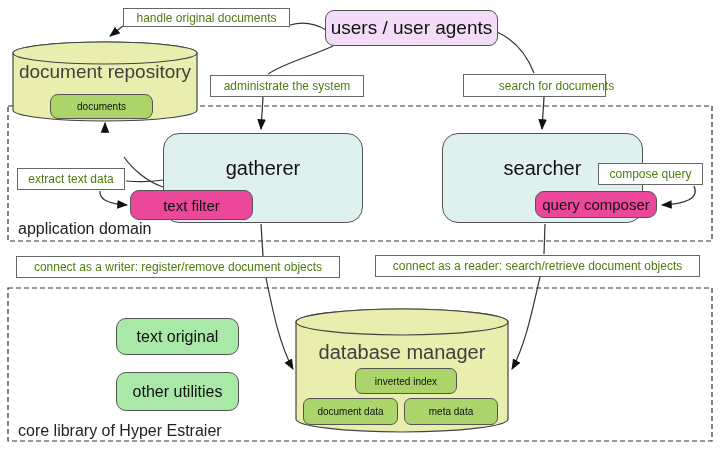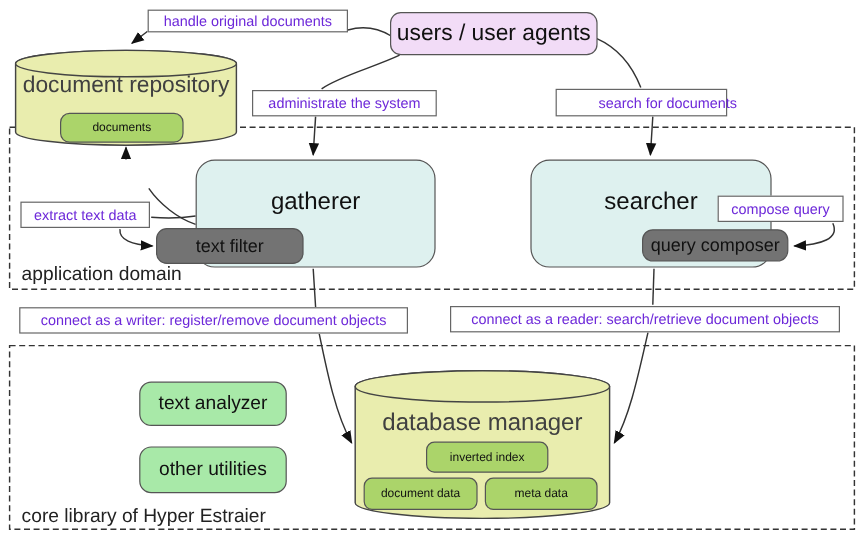--- a/index.html
+++ b/index.html
@@ -1,29 +1,29 @@
 <!DOCTYPE html>
 <html><head>
 <meta charset="utf-8">
 <style>
   html,body{margin:0;padding:0;background:#fff;}
   body{font-family:"Liberation Sans","DejaVu Sans",sans-serif;color:#111;}
   .stage{position:relative;width:720px;height:450px;background:#fff;overflow:hidden;}
   .layer{position:absolute;left:0;top:0;width:720px;height:450px;pointer-events:none;}
   .abs{position:absolute;box-sizing:border-box;}
   .lbl{background:#fff;border:1px solid #666;display:flex;align-items:center;justify-content:center;
-       font-size:12px;white-space:nowrap;z-index:4;color:#6d28d9;}
+       font-size:12px;white-space:nowrap;z-index:4;color:#4d7c0f;}
   .node{display:flex;align-items:center;justify-content:center;border:1px solid #555;z-index:3;}
   .chip{display:flex;align-items:center;justify-content:center;border:1px solid #555;z-index:4;}
   .bigtitle{font-size:19px;z-index:4;display:flex;align-items:center;justify-content:center;
             white-space:nowrap;color:#404040;}
   .region-label{font-size:16px;z-index:4;white-space:nowrap;color:#222;}
   .pink{background:#f2dcf7;border-radius:9px;font-size:19px;}
   .cyan{background:#def1ef;border-radius:16px;font-size:20px;}
-  .lav{background:#737373;border-radius:9px;font-size:15px;}
+  .lav{background:#ec4899;border-radius:9px;font-size:15px;}
   .grnchip{background:#abd46a;border-radius:8px;font-size:10px;}
   .grnnode{background:#a8e9a8;border-radius:10px;font-size:16px;}
 </style>
 </head>
 <body>
 
 <div class="stage">
 
   <svg class="layer" style="z-index:1" viewBox="0 0 720 450">
     <rect x="8" y="106" width="704" height="135" fill="none" stroke="#333" stroke-width="1.2" stroke-dasharray="5 3"></rect>
@@ -79,21 +79,21 @@
 
   <div class="abs chip lav" style="left:130px;top:190px;width:123px;height:30px;">
     <span>text filter</span>
   </div>
 
   <div class="abs chip lav" style="left:535px;top:191px;width:122px;height:27px;">
     <span>query composer</span>
   </div>
 
   <div class="abs node grnnode" style="left:116px;top:318px;width:123px;height:37px;">
-    <span>text analyzer</span>
+    <span>text original</span>
   </div>
 
   <div class="abs node grnnode" style="left:116px;top:372px;width:123px;height:39px;">
     <span>other utilities</span>
   </div>
 
   <div class="abs bigtitle" style="left:13px;top:61px;width:184px;height:22px;">document repository</div>
 
   <div class="abs bigtitle" style="left:296px;top:341px;width:212px;height:22px;font-size:20px;">database manager</div>
 

